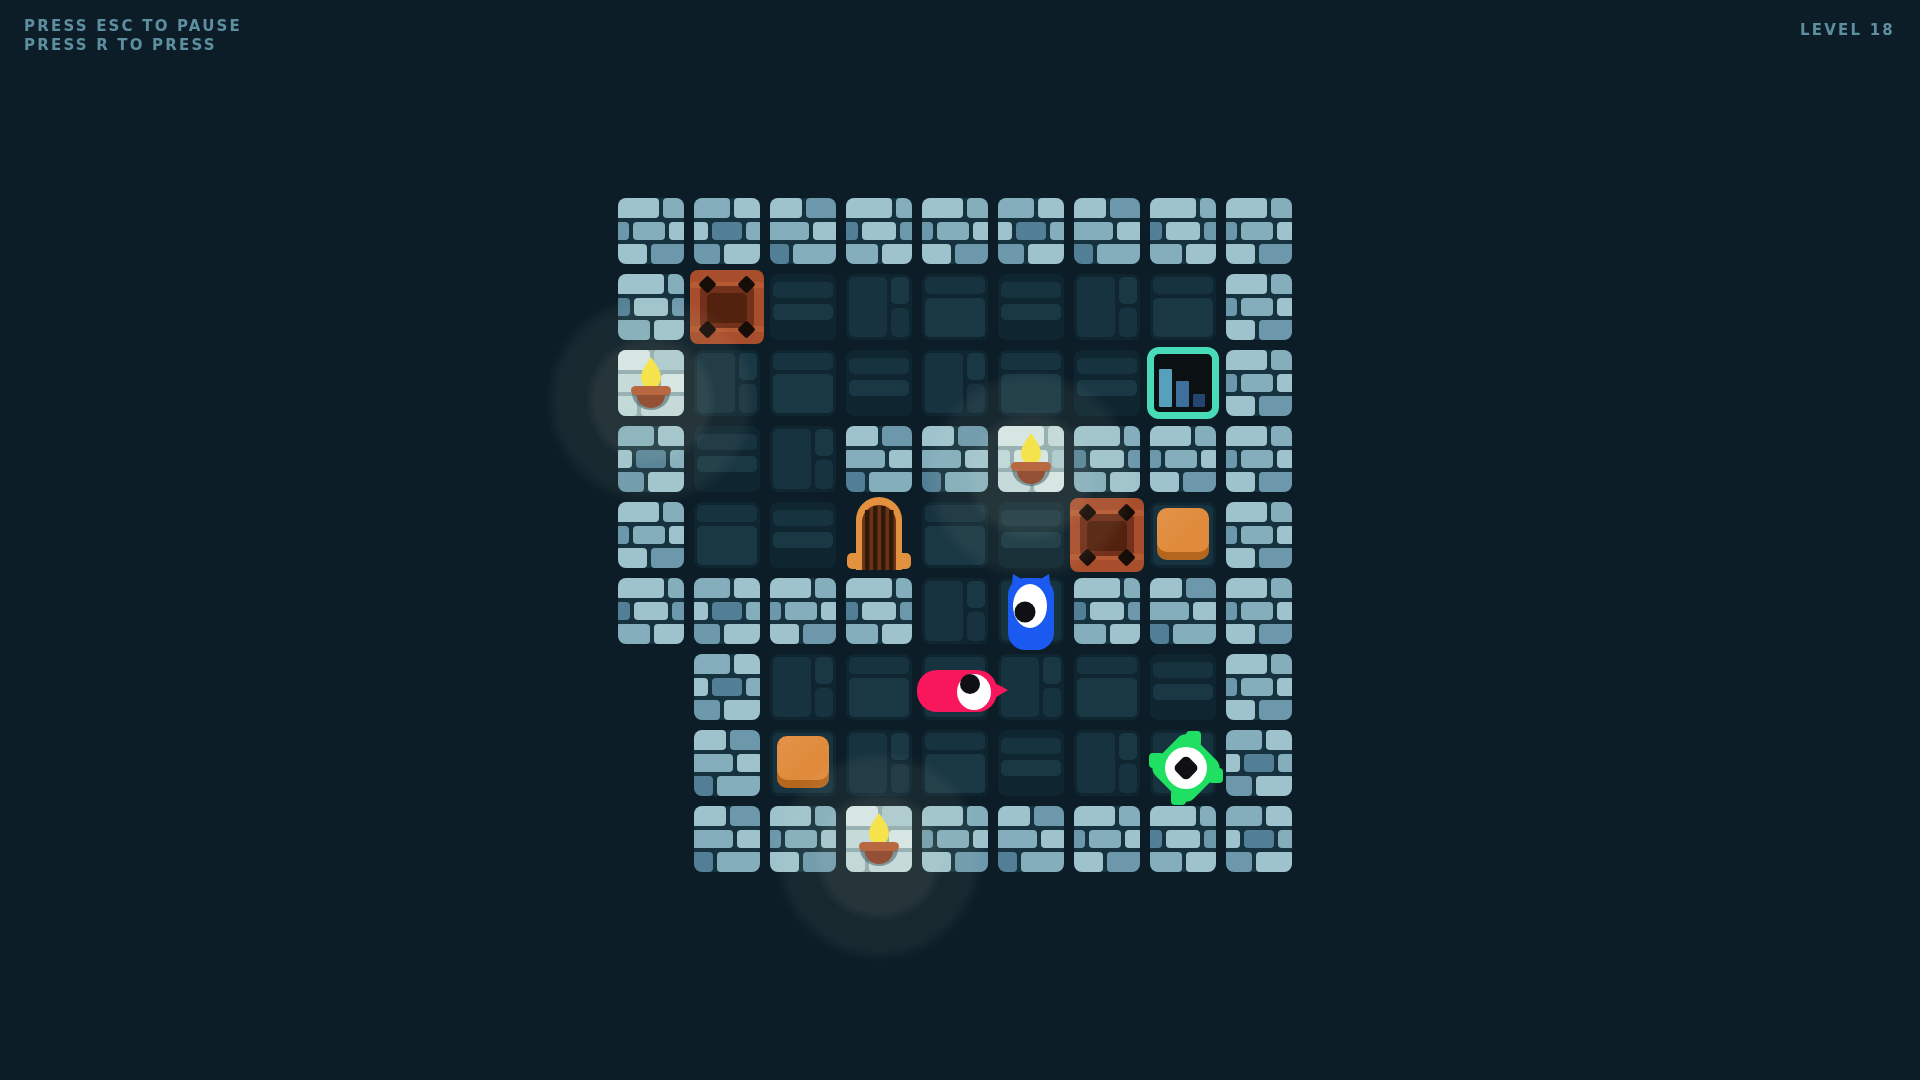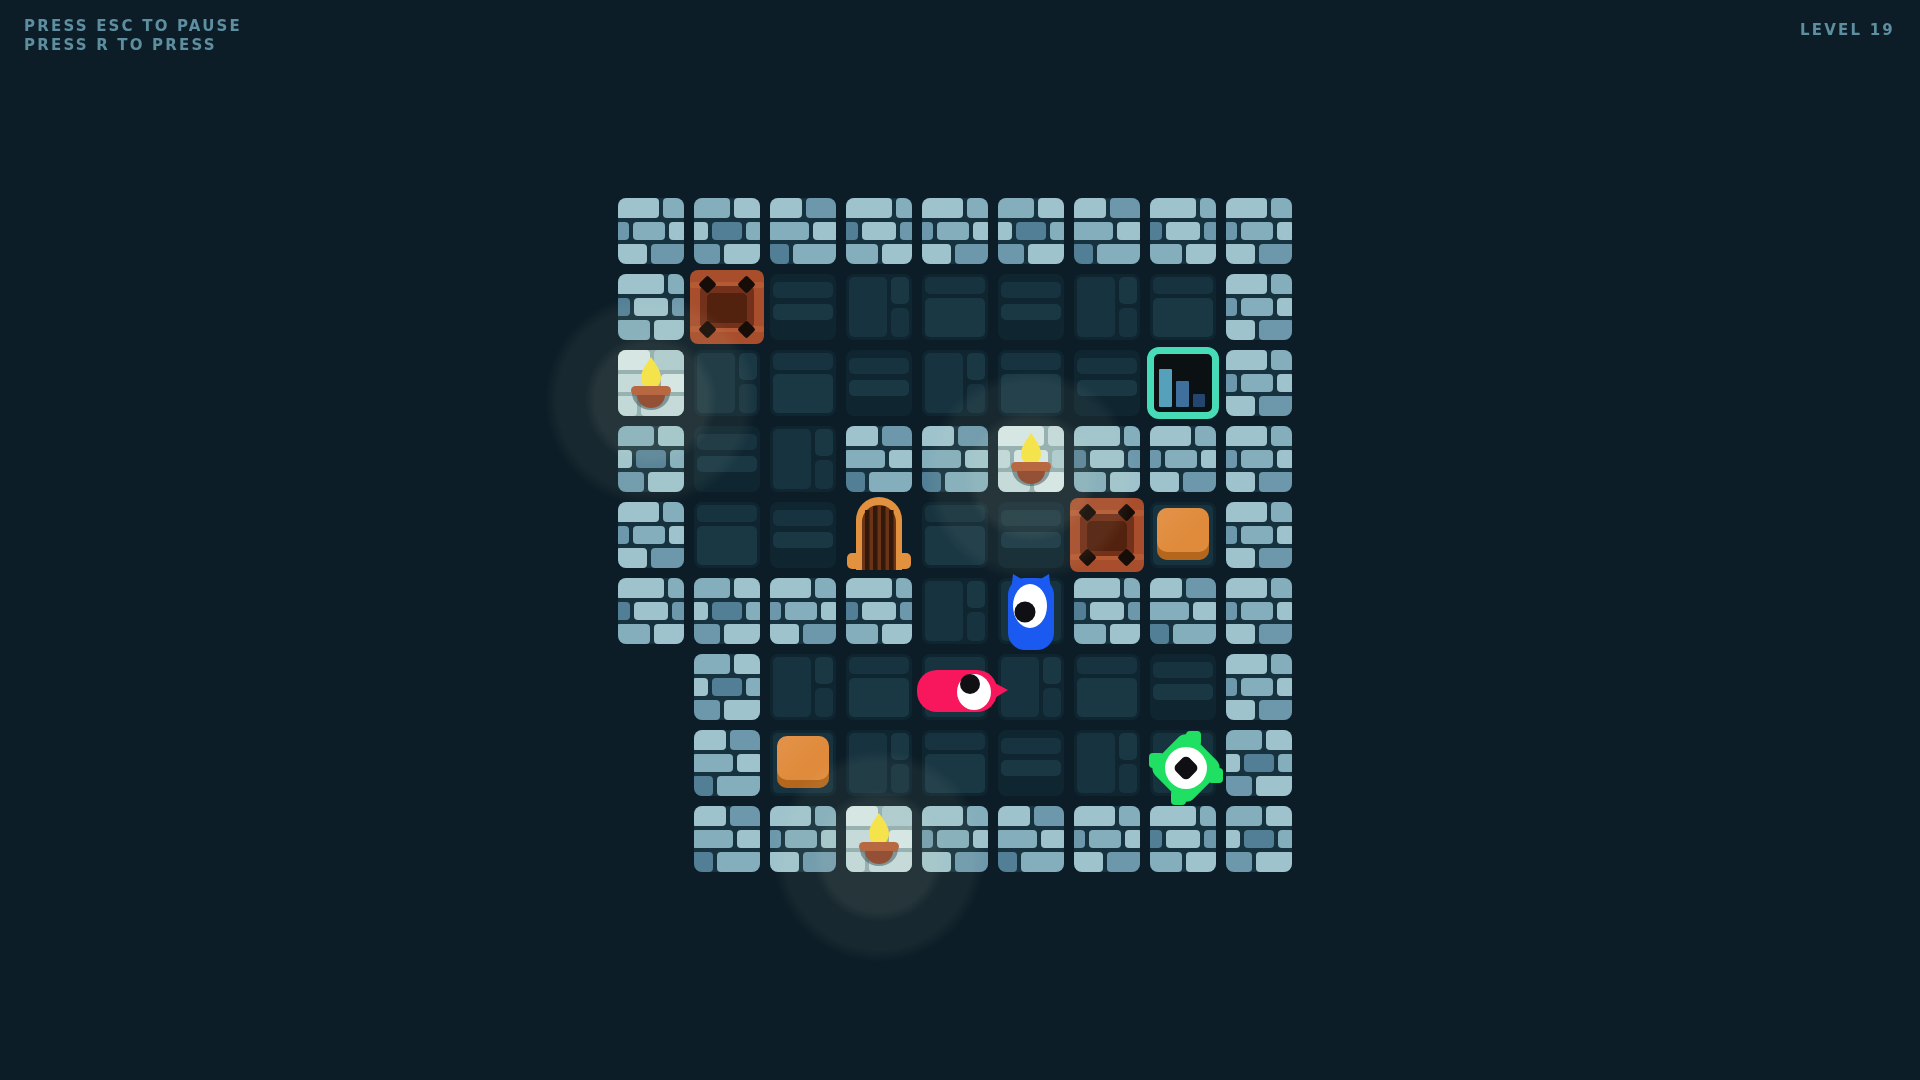--- a/index.html
+++ b/index.html
@@ -22,21 +22,21 @@
   .block{position:absolute;border-radius:10px;z-index:10;}
 </style>
 </head>
 <body>
 
 <div class="stage">
   <div class="hud hud-left">
     <div>PRESS ESC TO PAUSE</div>
     <div>PRESS R TO PRESS</div>
   </div>
-  <div class="hud hud-right">LEVEL 19</div>
+  <div class="hud hud-right">LEVEL 18</div>
   <div id="board">
       <div class="tile" style="left: 618px; top: 198px; background: rgb(22, 50, 62);">
         <div class="brickrow" style="top: 0px; height: 20px;">
           <div class="brick" style="flex: 62 1 0px; background: rgb(159, 195, 204);"></div>
           <div class="brick" style="flex: 34 1 0px; background: rgb(132, 174, 188);"></div>
         </div>
         <div class="brickrow" style="top: 24px; height: 18px;">
           <div class="brick" style="flex: 20 1 0px; background: rgb(109, 152, 171);"></div>
           <div class="brick" style="flex: 50 1 0px; background: rgb(132, 174, 188);"></div>
           <div class="brick" style="flex: 26 1 0px; background: rgb(159, 195, 204);"></div>

